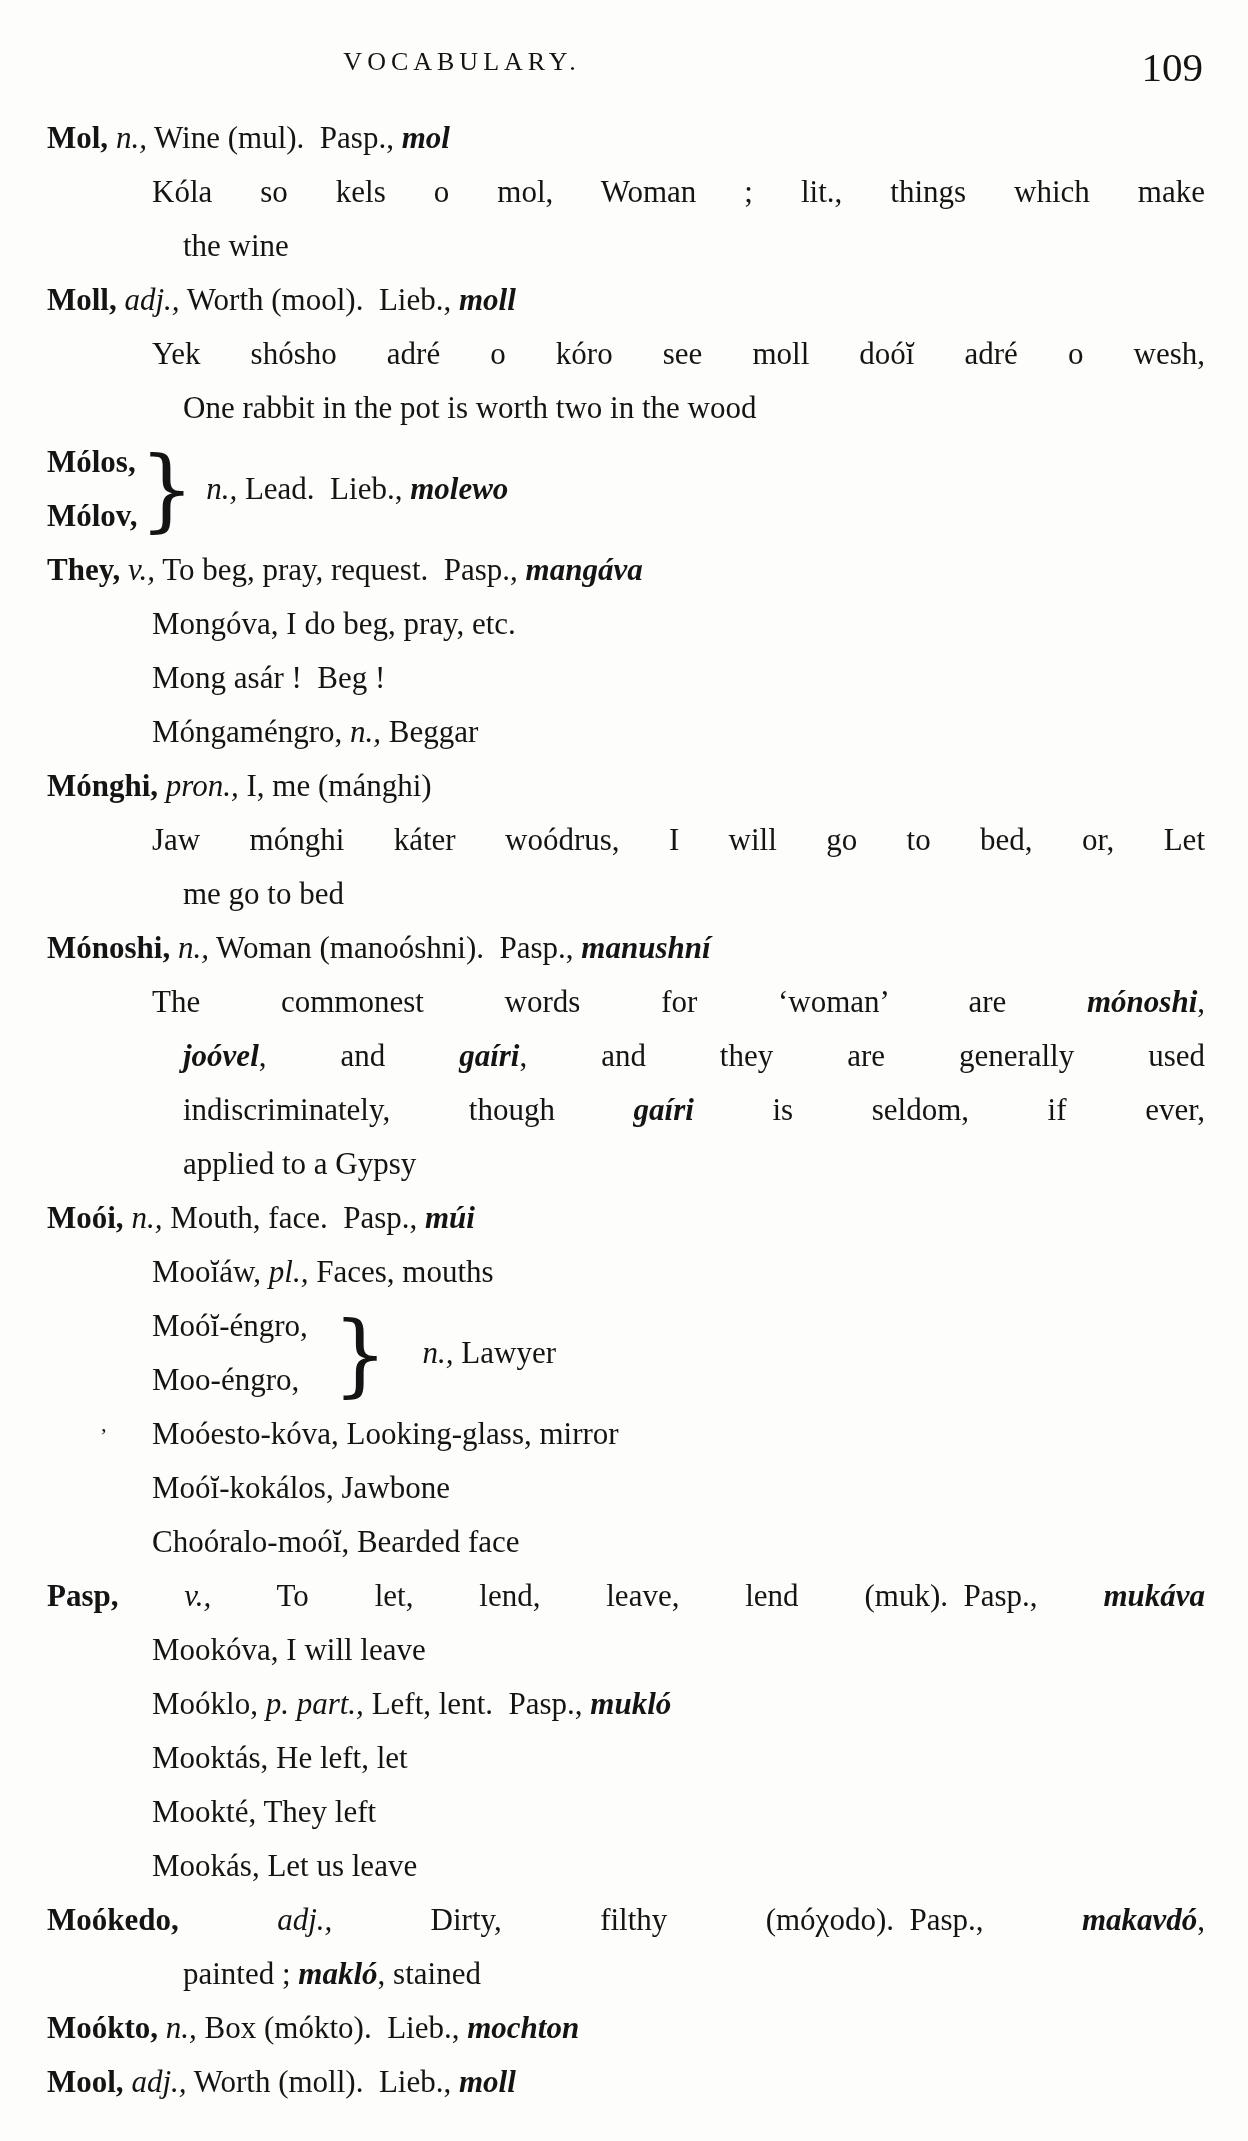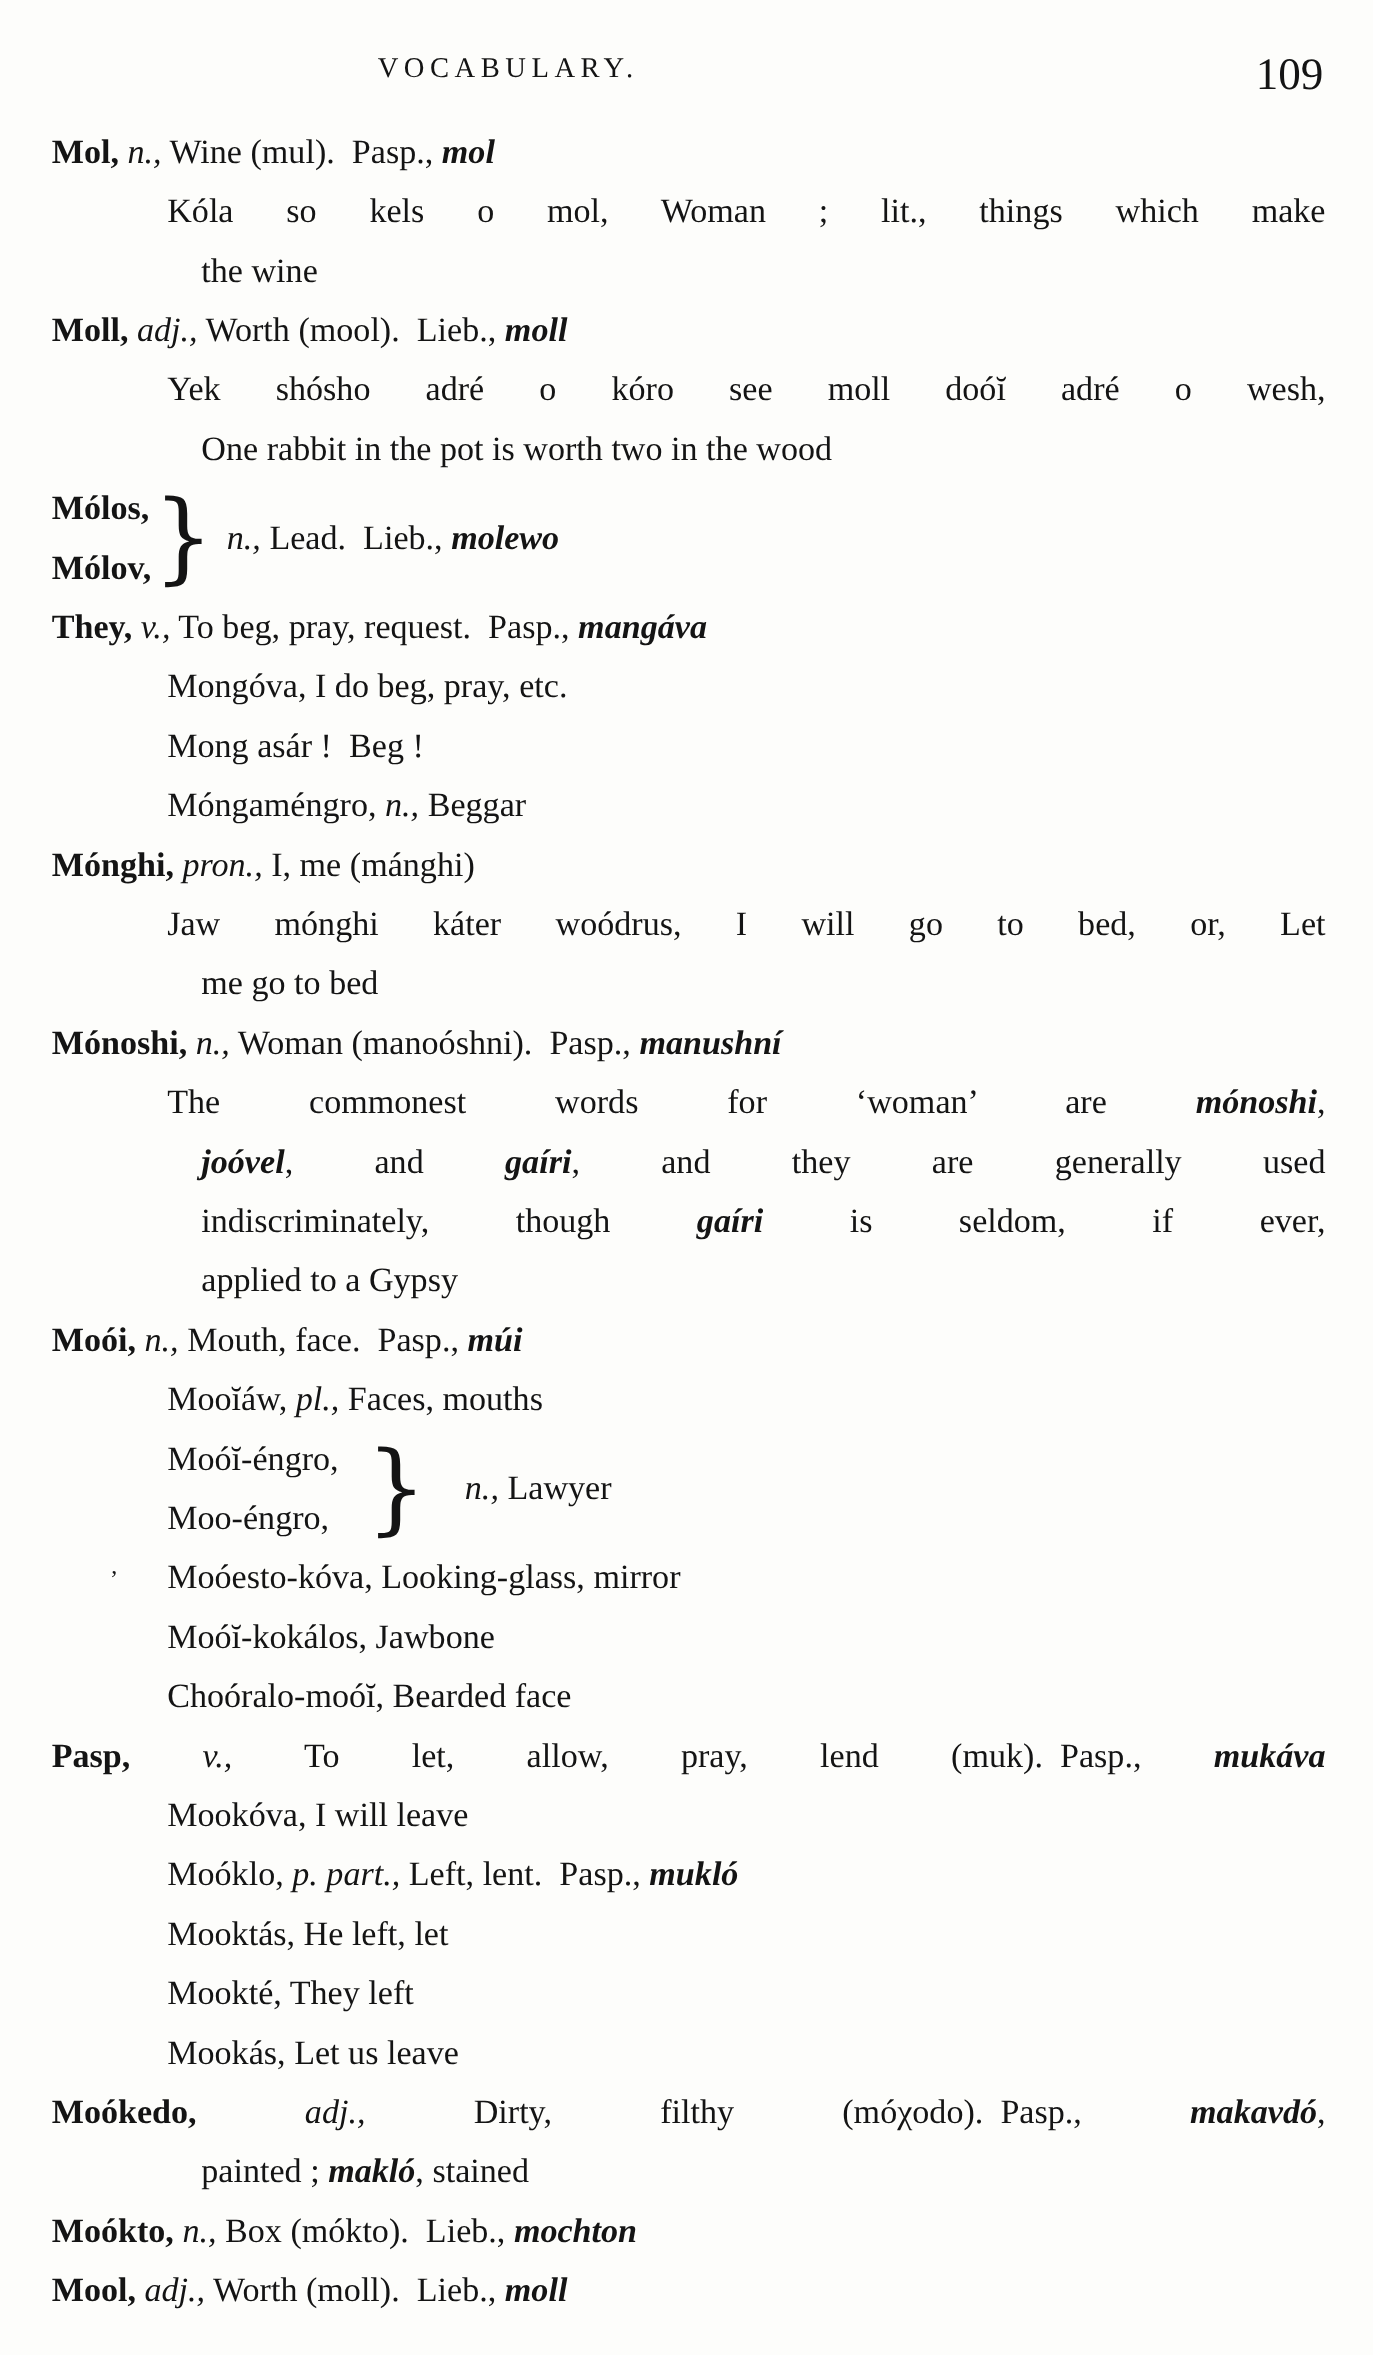--- a/index.html
+++ b/index.html
@@ -95,21 +95,21 @@
         <div class="brace-left">
           <div class="line"><span class="seg-r">Moóĭ-éngro,</span></div>
           <div class="line"><span class="seg-r">Moo-éngro,</span></div>
         </div>
         <span class="brace">}</span>
         <div class="brace-right"><span class="seg-i">n.,</span><span class="seg-r"> Lawyer</span></div>
       </div>
       <div class="line indent1"><span class="stray-mark">’</span><span class="seg-r">Moóesto-kóva, Looking-glass, mirror</span></div>
       <div class="line indent1"><span class="seg-r">Moóĭ-kokálos, Jawbone</span></div>
       <div class="line indent1"><span class="seg-r">Choóralo-moóĭ, Bearded face</span></div>
-      <div class="line indent0 justify"><span class="seg-b">Pasp, </span><span class="seg-i">v.,</span><span class="seg-r"> To let, allow, pray, lend (muk). Pasp., </span><span class="seg-bi">mukáva</span></div>
+      <div class="line indent0 justify"><span class="seg-b">Pasp, </span><span class="seg-i">v.,</span><span class="seg-r"> To let, lend, leave, lend (muk). Pasp., </span><span class="seg-bi">mukáva</span></div>
       <div class="line indent1"><span class="seg-r">Mookóva, I will leave</span></div>
       <div class="line indent1"><span class="seg-r">Moóklo, </span><span class="seg-i">p. part.,</span><span class="seg-r"> Left, lent. Pasp., </span><span class="seg-bi">mukló</span></div>
       <div class="line indent1"><span class="seg-r">Mooktás, He left, let</span></div>
       <div class="line indent1"><span class="seg-r">Mookté, They left</span></div>
       <div class="line indent1"><span class="seg-r">Mookás, Let us leave</span></div>
       <div class="line indent0 justify"><span class="seg-b">Moókedo, </span><span class="seg-i">adj.,</span><span class="seg-r"> Dirty, filthy (móχodo). Pasp., </span><span class="seg-bi">makavdó</span><span class="seg-r">,</span></div>
       <div class="line indent2"><span class="seg-r">painted ; </span><span class="seg-bi">makló</span><span class="seg-r">, stained</span></div>
       <div class="line indent0"><span class="seg-b">Moókto, </span><span class="seg-i">n.,</span><span class="seg-r"> Box (mókto). Lieb., </span><span class="seg-bi">mochton</span></div>
       <div class="line indent0"><span class="seg-b">Mool, </span><span class="seg-i">adj.,</span><span class="seg-r"> Worth (moll). Lieb., </span><span class="seg-bi">moll</span></div>
     </main>

